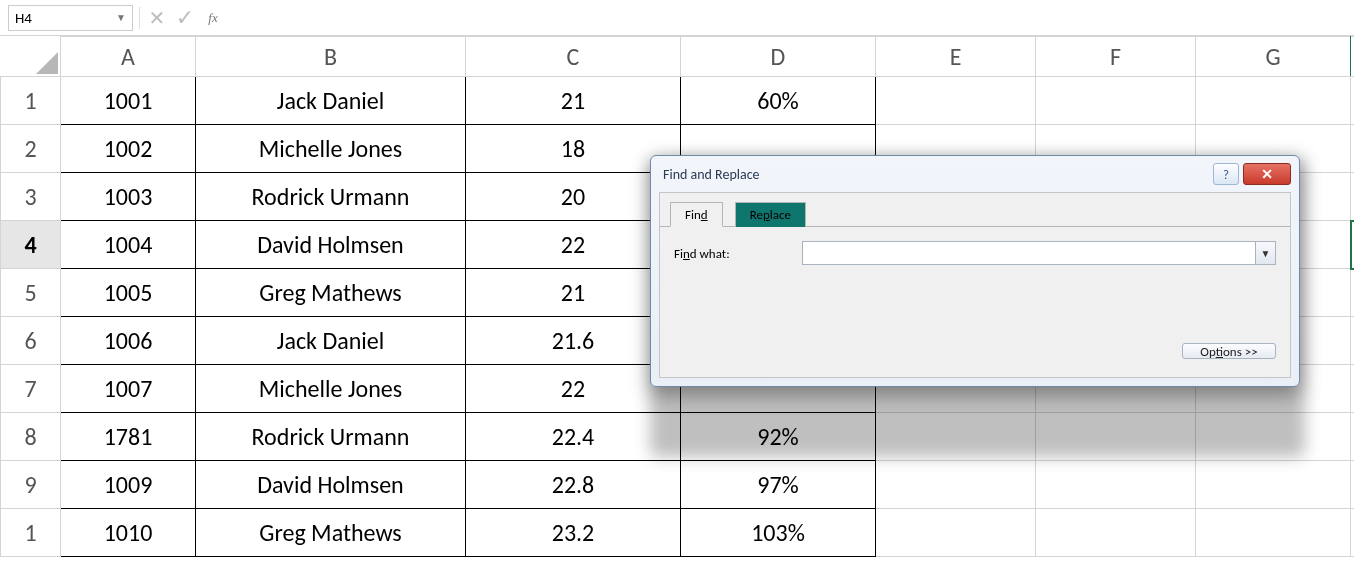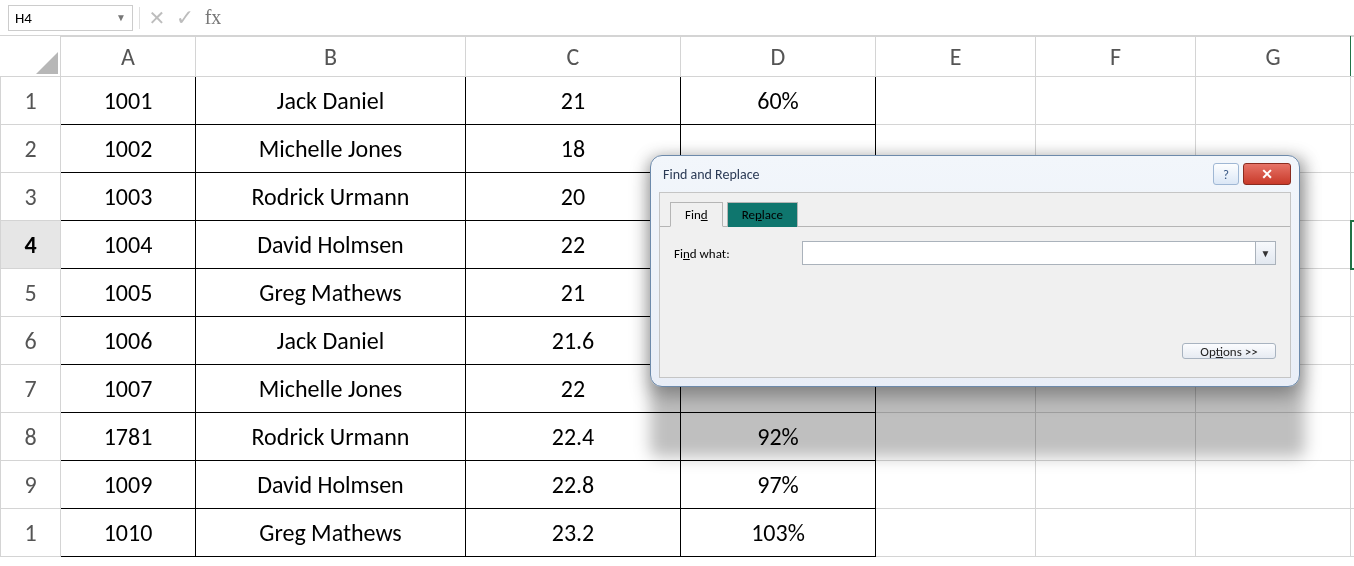--- a/index.html
+++ b/index.html
@@ -5,21 +5,21 @@
   * { box-sizing: border-box; margin: 0; padding: 0; font-family: "Segoe UI", Calibri, Arial, sans-serif; }
   body { background: #fff; width: 1354px; height: 566px; overflow: hidden; position: relative; }
 
   
   .formula-bar { display: flex; align-items: center; height: 36px; border-bottom: 1px solid #d4d4d4; padding: 0 8px; gap: 6px; }
   .name-box { width: 125px; height: 26px; border: 1px solid #ccc; background: #fff; display: flex; align-items: center; padding: 0 6px; font-size: 15px; position: relative; }
   .name-box-dd { margin-left: auto; color: #777; font-size: 10px; }
   .fb-btn { width: 22px; height: 24px; display: flex; align-items: center; justify-content: center; color: #bdbdbd; font-size: 18px; }
   .fb-btn.cancel { font-size: 20px; }
   .fb-btn.enter { font-size: 22px; }
-  .fx { font-family: "Times New Roman", serif; font-size: 20px; color: #777; }
+  .fx { font-style: italic; font-family: "Times New Roman", serif; font-size: 13px; color: #777; }
   .fb-sep { width: 1px; height: 22px; background: #e0e0e0; }
   .formula-input { flex: 1; height: 24px; border: none; font-size: 15px; padding: 0 6px; }
 
   
   .grid-wrap { position: relative; }
   table.grid { border-collapse: collapse; width: 100%; table-layout: fixed; }
   .corner { width: 60px; height: 40px; background: #fff; border-right: 1px solid #d4d4d4; border-bottom: 1px solid #d4d4d4; position: relative; }
   .corner::after { content: ""; position: absolute; right: 2px; bottom: 2px; width: 0; height: 0; border-left: 22px solid transparent; border-bottom: 22px solid #b7b7b7; }
   th.col-h { height: 40px; background: #fff; border: 1px solid #d4d4d4; font-weight: 400; color: #555; font-size: 24px; }
   th.row-h { width: 60px; background: #fff; border: 1px solid #d4d4d4; font-weight: 400; color: #555; font-size: 24px; }
@@ -37,28 +37,28 @@
   col.c-B { width: 270px; }
   col.c-C { width: 215px; }
   col.c-D { width: 195px; }
   col.c-E { width: 160px; }
   col.c-F { width: 160px; }
   col.c-G { width: 155px; }
   col.c-H { width: 30px; }
 
   
   .overlay-shadow { position: absolute; left: 650px; top: 157px; width: 655px; height: 300px; background: rgba(0,0,0,0.25); filter: blur(8px); border-radius: 8px; z-index: 4; }
-  .dialog { position: absolute; left: 650px; top: 155px; width: 650px; background: linear-gradient(#f2f6fb,#e9eef7); border: 1px solid #6d8aab; border-radius: 12px; box-shadow: 0 8px 20px rgba(0,0,0,0.35); z-index: 5; font-family: "Segoe UI", Tahoma, sans-serif; font-size: 13px; }
+  .dialog { position: absolute; left: 650px; top: 155px; width: 650px; background: linear-gradient(#f2f6fb,#e9eef7); border: 1px solid #6d8aab; border-radius: 6px; box-shadow: 0 8px 20px rgba(0,0,0,0.35); z-index: 5; font-family: "Segoe UI", Tahoma, sans-serif; font-size: 13px; }
   .dlg-title { display: flex; align-items: center; height: 36px; padding: 0 8px 0 12px; }
   .dlg-title-text { color: #2b3a55; font-size: 14px; }
   .dlg-title-spacer { flex: 1; }
   .dlg-help { width: 26px; height: 22px; border: 1px solid #9fb7d4; background: linear-gradient(#fdfeff,#dbe7f6); border-radius: 3px; display:flex;align-items:center;justify-content:center; color:#3b5a86; font-size:13px; margin-right:4px;}
   .dlg-close { width: 48px; height: 22px; background: linear-gradient(#e67367,#c83a2a); border:1px solid #8a2c20; border-radius: 3px; display:flex;align-items:center;justify-content:center; color:#fff; font-weight:bold; font-size:14px;}
   .dlg-body { background: #f0f0f0; margin: 0 8px 8px 8px; border: 1px solid #c5c5c5; padding: 0; }
-  .tabs { display: flex; padding: 8px 8px 0 10px; gap: 4px; }
+  .tabs { display: flex; padding: 8px 8px 0 10px; gap: 12px; }
   .tab { padding: 4px 14px; border: 1px solid #b5b5b5; background: #0f766e; font-size: 13px; border-bottom: none; position: relative; top: 1px; }
   .tab.active { background: #f0f0f0; border-bottom: 1px solid #f0f0f0; }
   .tab .ul { text-decoration: underline; }
   .tab-panel { border-top: 1px solid #b5b5b5; padding: 14px 14px 8px 14px; }
   .row-line { display: flex; align-items: center; gap: 8px; margin-bottom: 78px;}
   .row-label { width: 120px; font-size: 13px; }
   .row-label .ul { text-decoration: underline; }
   .combo { flex: 1; height: 24px; border: 1px solid #aab2bb; background: #fff; display:flex; align-items:center; }
   .combo input { flex:1; border:none; height:100%; padding:0 6px; font-size:13px; }
   .combo .dd { width: 20px; height: 100%; border-left: 1px solid #aab2bb; display:flex;align-items:center;justify-content:center; font-size:10px; color:#333; background:linear-gradient(#f7f9fc,#e2e8f0);}

